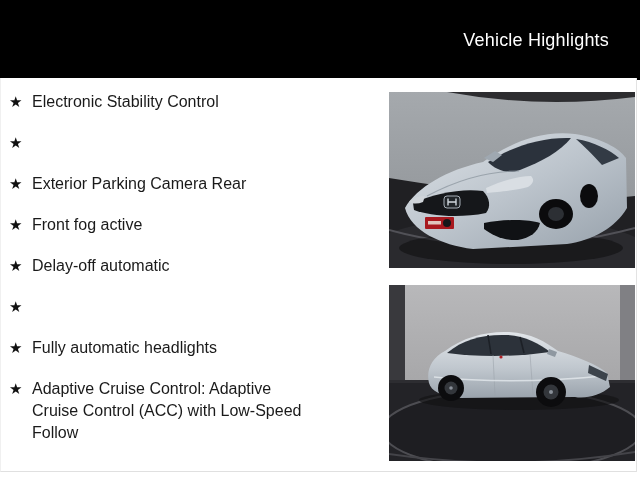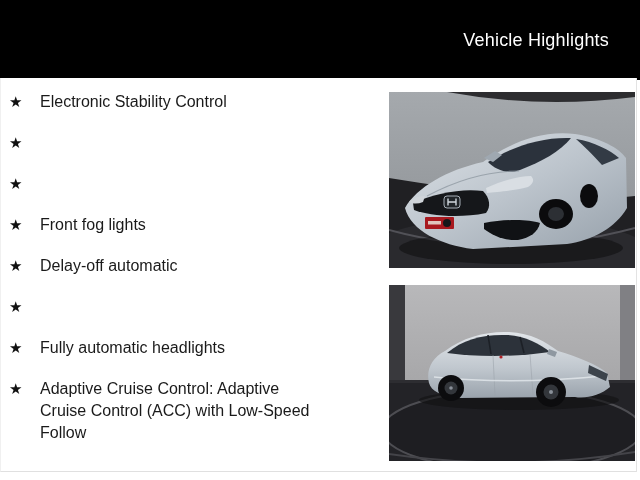--- a/index.html
+++ b/index.html
@@ -32,21 +32,21 @@
     box-sizing:border-box;
   }
 
   
   .features{list-style:none;margin:0;padding:13px 0 0 8px;width:372px;}
   .features li{
     display:flex;gap:7px;margin-bottom:19px;
     color:var(--text,#1a1a1a);font-size:16px;line-height:22px;
   }
   .star{flex:none;width:16px;font-size:15px;line-height:22px;color:var(--star,#111);}
-  .ftext{white-space:pre-line;max-width:332px;margin-left:8px;}
+  .ftext{white-space:pre-line;max-width:332px;}
 
   
   .photos{position:absolute;left:388px;top:14px;width:246px;}
   .photos figure{margin:0 0 17px 0;width:246px;height:176px;overflow:hidden;background:#9a9ea2;}
   .photos svg{display:block;}
 </style>
 </head>
 <body>
 
 <div class="page">
@@ -60,24 +60,25 @@
     <ul class="features">
       <li>
         <span class="star">★</span>
         <span class="ftext">Electronic Stability Control</span>
       </li>
       <li>
         <span class="star">★</span>
       </li>
       <li>
         <span class="star">★</span>
+        <span class="ftext">Exterior Parking Camera Rear</span>
       </li>
       <li>
         <span class="star">★</span>
-        <span class="ftext">Front fog lights</span>
+        <span class="ftext">Front fog active</span>
       </li>
       <li>
         <span class="star">★</span>
         <span class="ftext">Delay-off automatic</span>
       </li>
       <li>
         <span class="star">★</span>
       </li>
       <li>
         <span class="star">★</span>

